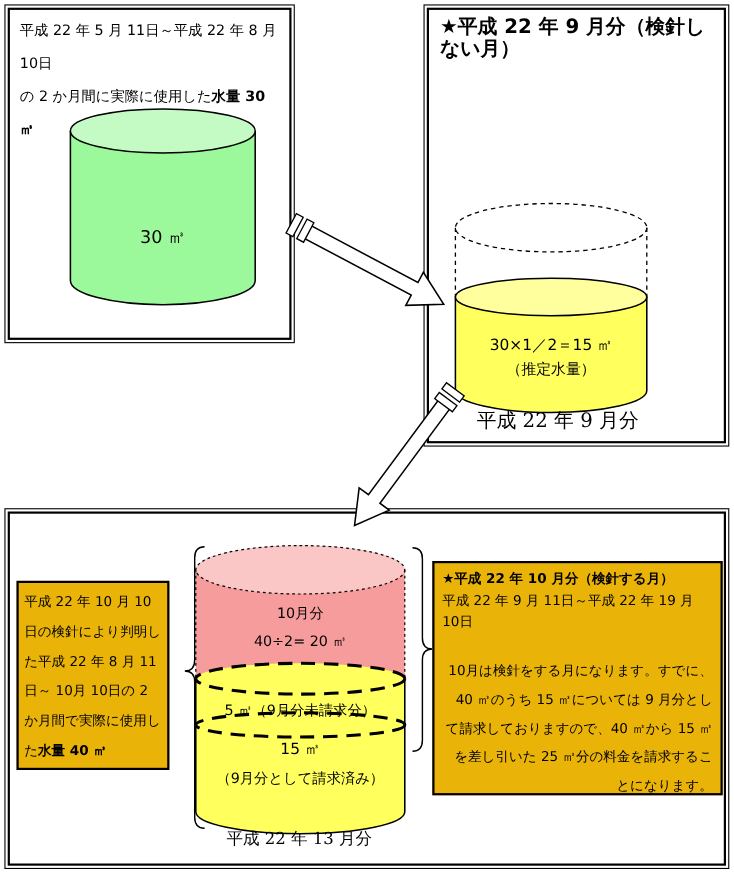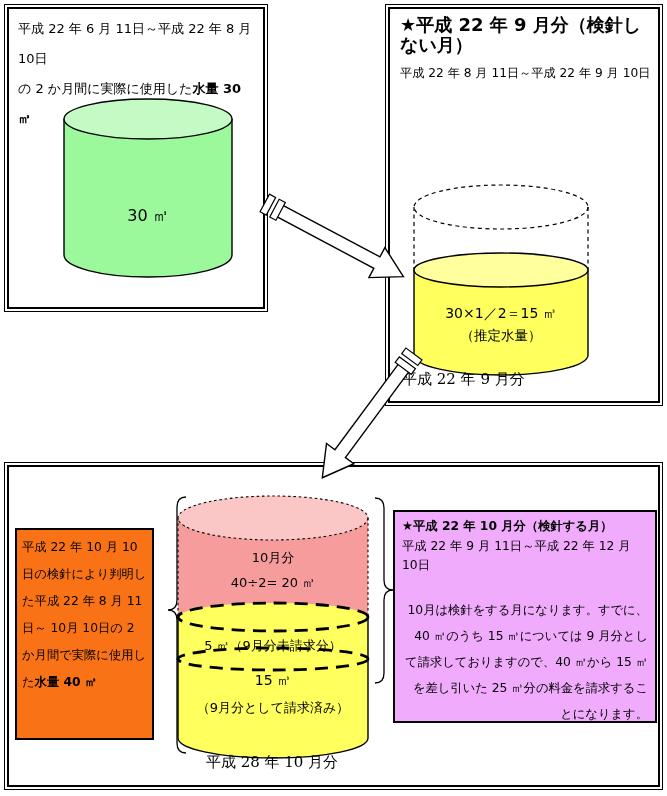--- a/index.html
+++ b/index.html
@@ -13,62 +13,61 @@
   .b{font-weight:bold;}
   
   #panel-jun-aug{left:4px;top:4px;width:264px;height:308px;}
   .p1-text{position:absolute;left:9px;right:8px;top:5px;font-size:13px;line-height:30px;}
   
   #panel-sep{left:385px;top:4px;width:278px;height:402px;}
   .p2-text{position:absolute;left:10px;right:7px;top:6px;font-size:12.2px;}
   .p2-title{font-weight:bold;font-size:18px;line-height:20px;margin-bottom:8px;}
   .p2-period{line-height:20px;margin-bottom:21px;}
   .p2-body{line-height:20.5px;}
-  .p2-caption{position:absolute;left:12px;top:361px;width:210px;text-align:left;
-        font-size:15px;font-family:"DejaVu Serif","Liberation Serif",serif;}
+  .p2-caption{position:absolute;left:12px;top:361px;width:210px;text-align:center;
+        font-size:18px;font-family:"DejaVu Serif","Liberation Serif",serif;}
   
   #panel-oct{left:4px;top:462px;width:659px;height:328px;}
-  .oct-left-box{position:absolute;box-sizing:border-box;left:6px;top:61px;width:139px;height:212px;
-        border:2px solid #000;padding:4px 5px;font-size:12.3px;line-height:27px;background:#f97316;z-index:2;}
+  .oct-left-box{position:absolute;box-sizing:border-box;left:6px;top:61px;width:139px;height:172px;
+        border:2px solid #000;padding:4px 5px;font-size:12.3px;line-height:27px;background:#eab308;z-index:2;}
   .oct-right-box{position:absolute;box-sizing:border-box;left:384px;top:43px;width:264px;height:213px;
-        border:2px solid #000;padding:5px 7px;font-size:12.3px;background:#f0abfc;z-index:2;}
+        border:2px solid #000;padding:5px 7px;font-size:12.3px;background:#eab308;z-index:2;}
   .or-title{font-weight:bold;line-height:19.5px;}
   .or-period{line-height:19.5px;margin-bottom:21px;}
   .or-body{line-height:26px;text-align:right;}
   .or-note{font-weight:bold;line-height:19.5px;}
   .p3-caption{position:absolute;left:113px;top:286px;width:300px;text-align:center;
         font-size:15px;font-family:"DejaVu Serif","Liberation Serif",serif;}
   
   .arrow-svg{position:absolute;z-index:5;overflow:visible;}
   svg text{font-family:"DejaVu Sans","Liberation Sans",sans-serif;}
 </style>
 </head>
 <body>
 
 <div class="page">
 
   <div class="panel" id="panel-jun-aug">
     <div class="panel-inner">
       <div class="p1-text">
-        <div>平成 22 年 6 月 11日～平成 22 年 8 月 10日</div>
+        <div>平成 22 年 5 月 11日～平成 22 年 8 月 10日</div>
         <div><span>の 2 か月間に実際に使用した</span><span class="b">水量 30 ㎥</span></div>
       </div>
       <svg class="abs" style="left:0;top:0" width="254" height="298" viewBox="0 0 254 298">
         <path d="M 55 110 L 55 246 A 84 22 0 0 0 223 246 L 223 110" stroke="#000" stroke-width="1.4" fill="#9BF99B"></path>
         <ellipse cx="139" cy="110" rx="84" ry="20" stroke="#000" stroke-width="1.4" fill="#C4FBC4"></ellipse>
         <text x="139" y="212" text-anchor="middle" font-size="16">30 ㎥</text>
       </svg>
     </div>
   </div>
 
   <div class="panel" id="panel-sep">
     <div class="panel-inner">
       <div class="p2-text">
         <div class="p2-title">★平成 22 年 9 月分（検針しない月）</div>
-        <div class="p2-period">平成 22 年 8 月 11日～平成 22 年 9 月 10日</div>
       </div>
       <svg class="abs" style="left:0;top:0" width="268" height="392" viewBox="0 0 268 392">
 
         <ellipse cx="111" cy="198" rx="87" ry="22" fill="none" stroke="#000" stroke-width="1.2" stroke-dasharray="4 3.5"></ellipse>
         <path d="M 24 198 L 24 261 M 198 198 L 198 261" fill="none" stroke="#000" stroke-width="1.2" stroke-dasharray="4 3.5"></path>
 
         <path d="M 24 261 L 24 346 A 87 20 0 0 0 198 346 L 198 261" stroke="#000" stroke-width="1.4" fill="#FFFF5E"></path>
         <ellipse cx="111" cy="261" rx="87" ry="17" stroke="#000" stroke-width="1.4" fill="#FFFF9E"></ellipse>
         <text x="111" y="309" text-anchor="middle" font-size="14">30×1／2＝15 ㎥</text>
         <text x="111" y="331" text-anchor="middle" font-size="13.5">（推定水量）</text>
@@ -115,21 +114,21 @@
         <text x="264" y="183" text-anchor="middle" font-size="13">5 ㎥（9月分未請求分）</text>
         <text x="264" y="218" text-anchor="middle" font-size="14">15 ㎥</text>
         <text x="264" y="245" text-anchor="middle" font-size="13">（9月分として請求済み）</text>
 
         <path d="M 177 30 Q 168 30 168 40 L 168 133 Q 168 143 159 143 Q 168 143 168 153 L 168 276 Q 168 286 177 286" fill="none" stroke="#000" stroke-width="1.3"></path>
         <path d="M 366 31 Q 375 31 375 41 L 375 113 Q 375 123 384 123 Q 375 123 375 133 L 375 206 Q 375 216 366 216" fill="none" stroke="#000" stroke-width="1.3"></path>
       </svg>
 
       <div class="oct-right-box">
         <div class="or-title">★平成 22 年 10 月分（検針する月）</div>
-        <div class="or-period">平成 22 年 9 月 11日～平成 22 年 12 月 10日</div>
+        <div class="or-period">平成 22 年 9 月 11日～平成 22 年 19 月 10日</div>
         <div class="or-body">10月は検針をする月になります。すでに、40 ㎥のうち 15 ㎥については 9 月分として請求しておりますので、40 ㎥から 15 ㎥を差し引いた 25 ㎥分の料金を請求することになります。</div>
       </div>
 
-      <div class="p3-caption">平成 28 年 10 月分</div>
+      <div class="p3-caption">平成 22 年 13 月分</div>
     </div>
   </div>
 
 </div>
 
 </body></html>

